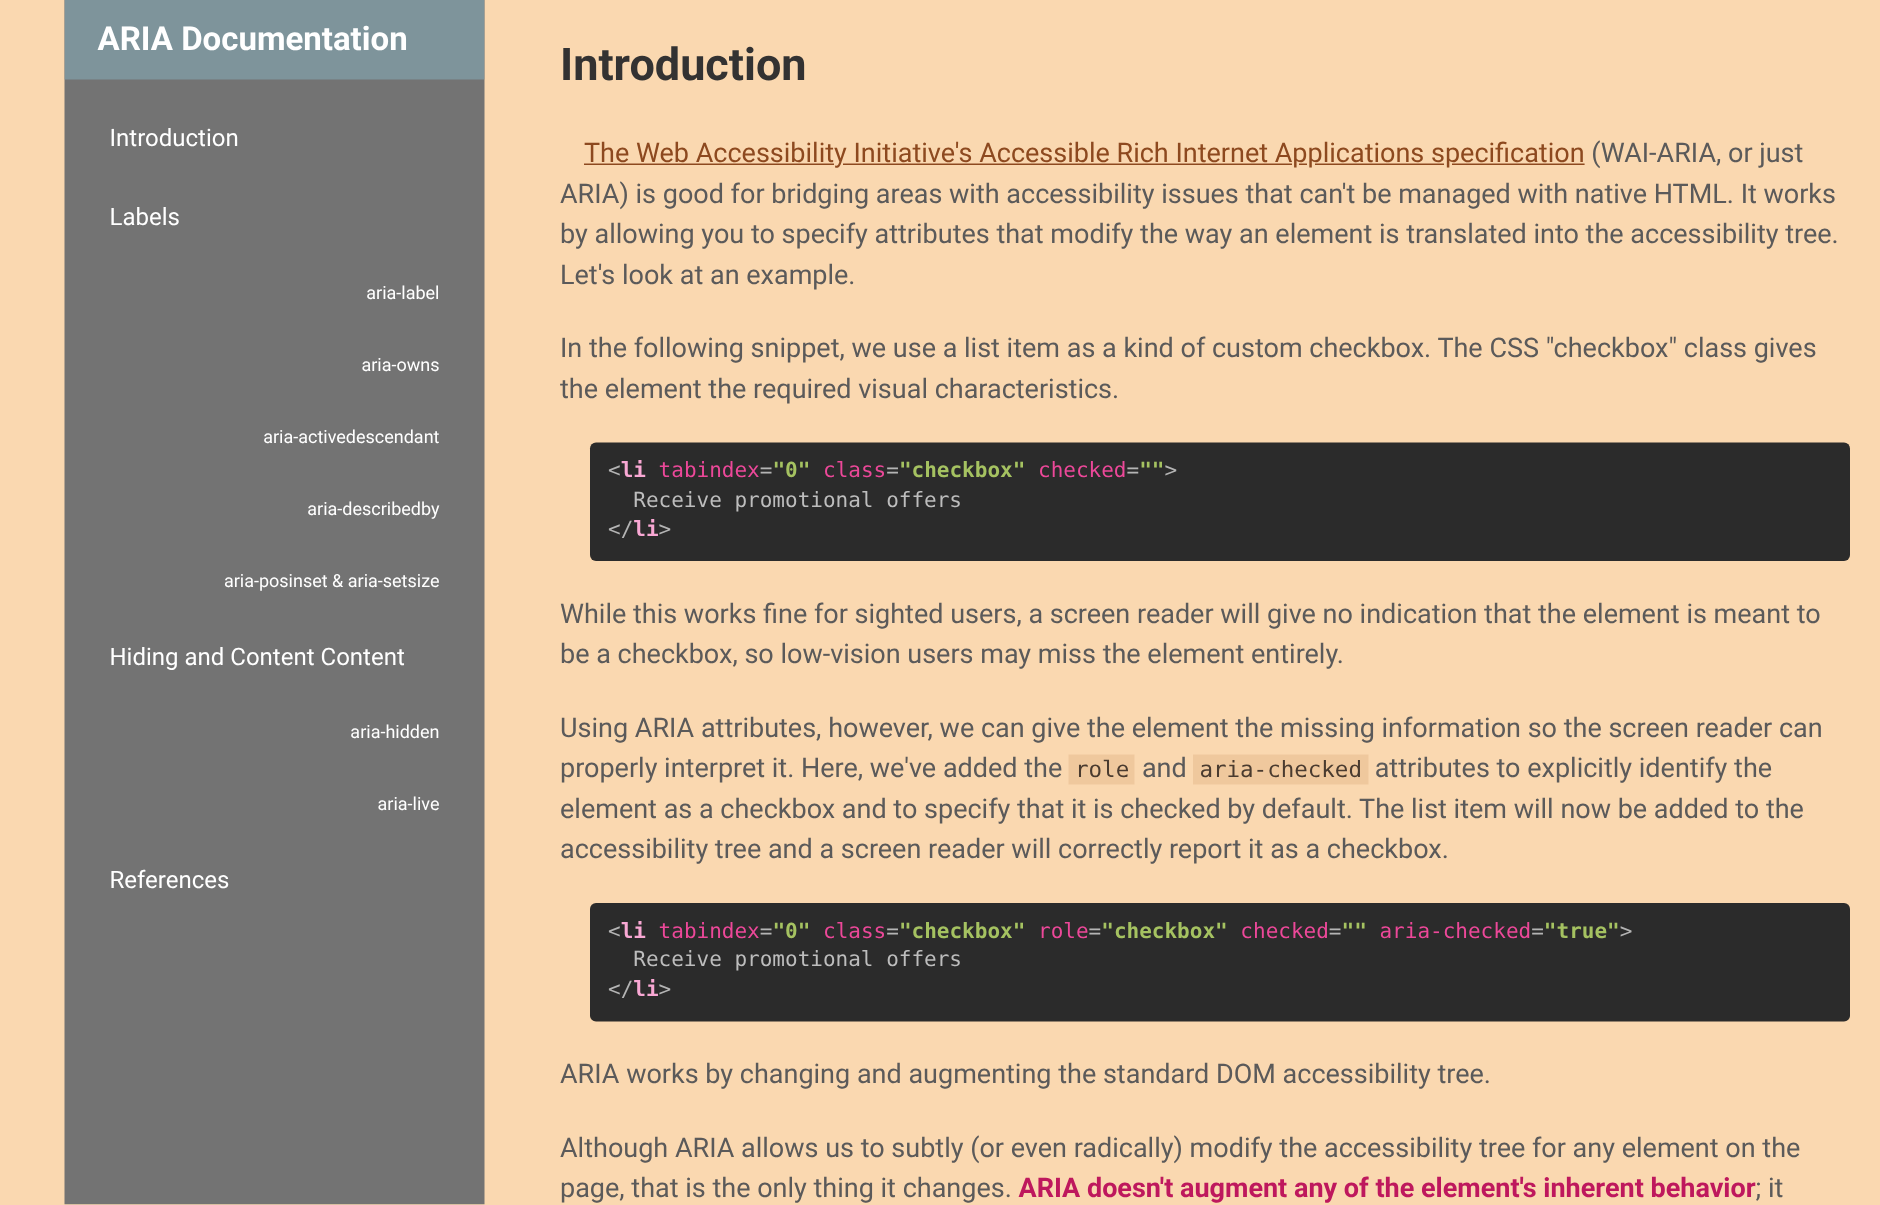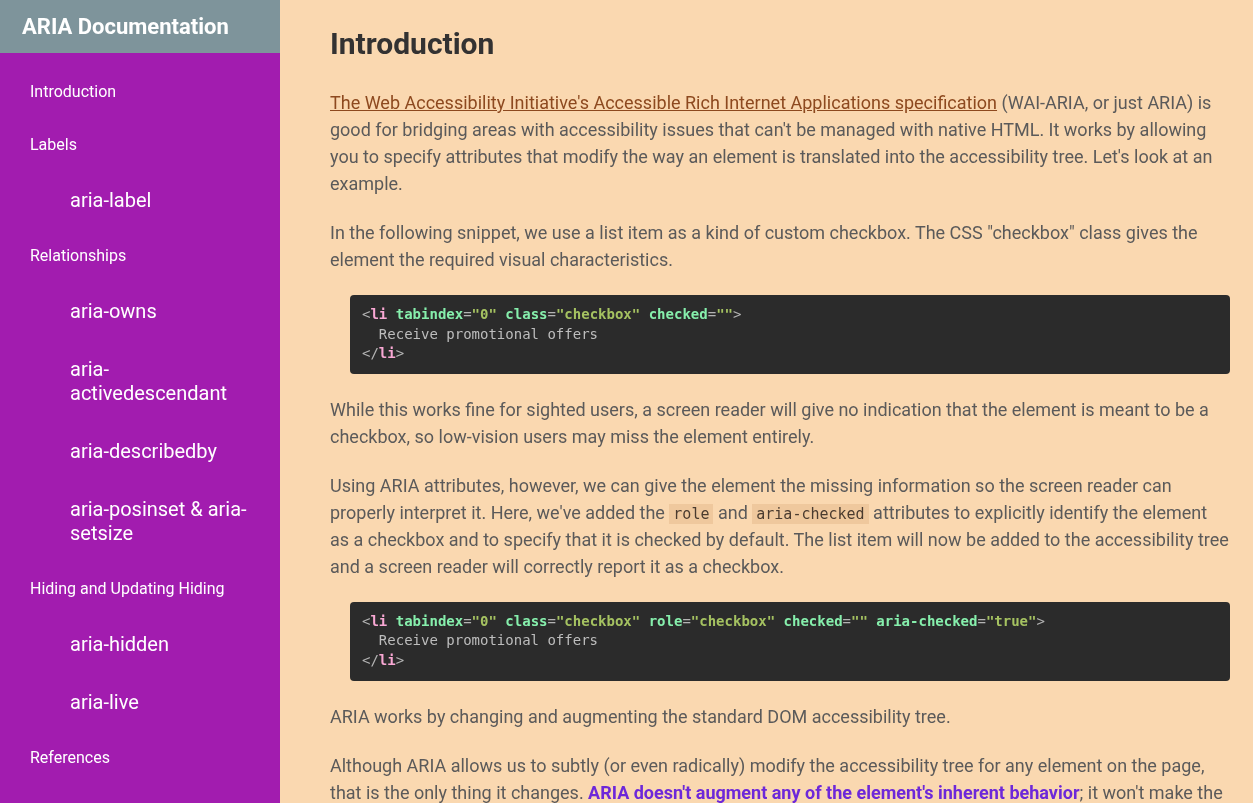--- a/index.html
+++ b/index.html
@@ -7,44 +7,46 @@
   body {
     font-family: -apple-system, BlinkMacSystemFont, "Segoe UI", Roboto, "Helvetica Neue", Arial, sans-serif;
     display: flex;
     background: #fad8b0;
     color: #333232;
     overflow: hidden;
   }
   .sidebar {
     width: 280px;
     min-width: 280px;
-    background: #a21caf;
+    background: #737373;
     color: #fff;
     height: 100vh;
     overflow-y: auto;
+    margin-left: 43px;
   }
   .sidebar-title {
     background: #7e949b;
     padding: 14px 22px;
     font-size: 22px;
     font-weight: 700;
     color: #fff;
   }
   .nav-list { list-style: none; padding: 12px 0 40px 0; }
   .nav-item {
     padding: 17px 30px;
     font-size: 16px;
     color: #fff;
     cursor: pointer;
   }
   .nav-sub {
     padding: 17px 30px 17px 70px;
-    font-size: 20px;
+    font-size: 12px;
     color: #fff;
     cursor: pointer;
+    text-align: right;
   }
   .content {
     flex: 1;
     height: 100vh;
     overflow-y: auto;
     padding: 20px 20px 20px 50px;
   }
   .content h1 {
     font-size: 30px;
     font-weight: 700;
@@ -53,22 +55,23 @@
   }
   .content p {
     font-size: 18px;
     line-height: 1.5;
     color: #5b5a5a;
     margin-bottom: 22px;
     max-width: 900px;
   }
   .content a {
     color: #8d491f;
+    margin-left: 16px;
   }
-  .content strong { color: #6d28d9; font-weight: 700; }
+  .content strong { color: #be185d; font-weight: 700; }
   .inline-code {
     font-family: ui-monospace, SFMono-Regular, Menlo, monospace;
     background: #efc89d;
     color: #4a3b2f;
     padding: 1px 4px;
     font-size: 15px;
   }
   .code-block {
     background: #2b2b2b;
     color: #bdbdbd;
@@ -77,40 +80,39 @@
     margin: 0 0 22px 20px;
     font-family: ui-monospace, SFMono-Regular, Menlo, monospace;
     font-size: 14px;
     line-height: 1.4;
     white-space: pre;
     overflow-x: auto;
     max-width: 880px;
   }
   .tok-angle   { color: #b4b4b4; }
   .tok-tag     { color: #f9a8d4; font-weight: bold; }
-  .tok-attr    { color: #86efac; font-weight: bold; }
+  .tok-attr    { color: #ec4899; font-weight: normal; }
   .tok-eq      { color: #b4b4b4; }
   .tok-val     { color: #a5c261; font-weight: bold; }
   .tok-text    { color: #bdbdbd; }
 </style>
 </head>
 <body>
 
 <nav class="sidebar">
   <div class="sidebar-title">ARIA Documentation</div>
   <ul class="nav-list" id="nav-list">
       <li class="nav-item">Introduction</li>
       <li class="nav-item">Labels</li>
       <li class="nav-sub">aria-label</li>
-      <li class="nav-item">Relationships</li>
       <li class="nav-sub">aria-owns</li>
       <li class="nav-sub">aria-activedescendant</li>
       <li class="nav-sub">aria-describedby</li>
       <li class="nav-sub">aria-posinset &amp; aria-setsize</li>
-      <li class="nav-item">Hiding and Updating Hiding</li>
+      <li class="nav-item">Hiding and Content Content</li>
       <li class="nav-sub">aria-hidden</li>
       <li class="nav-sub">aria-live</li>
       <li class="nav-item">References</li>
     </ul>
 </nav>
 
 <main class="content">
   <h1>Introduction</h1>
 
   <p>

